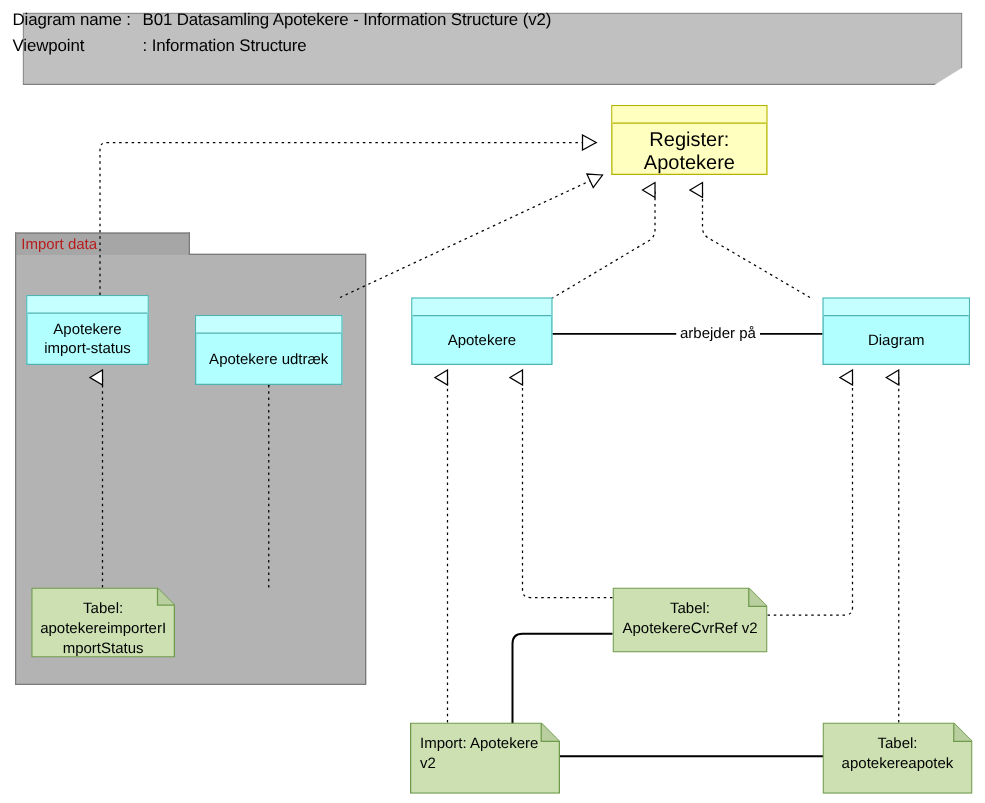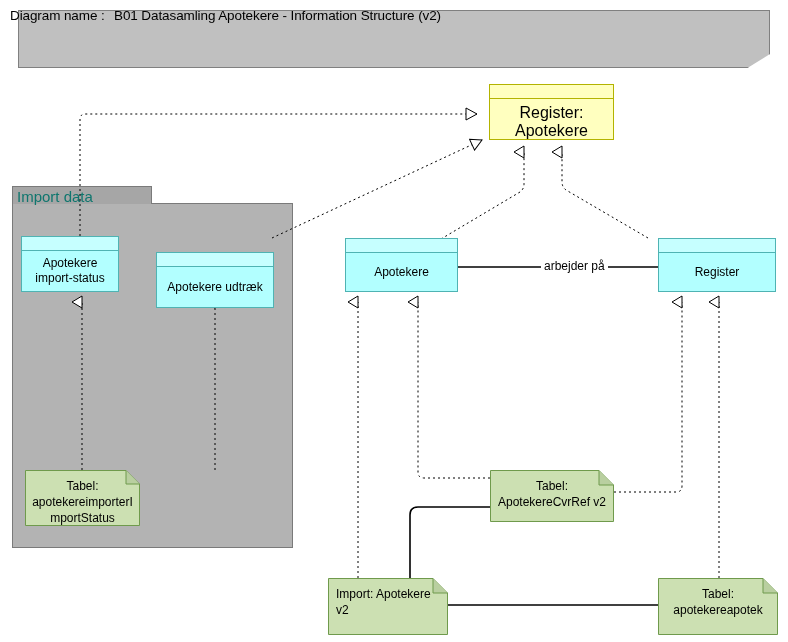--- a/index.html
+++ b/index.html
@@ -70,22 +70,22 @@
     height: 18px;
     background: #a6a6a6;
     border: 1px solid #7a7a7a;
     border-bottom: none;
     box-sizing: border-box;
   }
   .group-tab-label {
     position: absolute;
     left: 17px;
     top: 188px;
-    font-size: 15px;
-    color: #0f766e;
+    font-size: 12px;
+    color: #b91c1c;
     white-space: nowrap;
   }
   
   .obj {
     position: absolute;
     background: #b2ffff;
     border: 1px solid #4fb3b3;
     box-sizing: border-box;
     display: flex;
     flex-direction: column;
@@ -168,20 +168,21 @@
     white-space: nowrap;
   }
 </style>
 </head>
 <body>
 
 <div id="canvas">
 
   <div class="title-block"></div>
   <div class="title-line l1"><span class="title-label">Diagram name :</span><span>B01 Datasamling Apotekere - Information Structure (v2)</span></div>
+  <div class="title-line l2"><span class="title-label">Viewpoint</span><span>: </span><span>Information Structure</span></div>
 
   <div class="group-box"></div>
   <div class="group-tab"></div>
   <div class="group-tab-label">Import data</div>
 
   <svg class="edges" viewBox="0 0 788 642">
     <defs>
       <marker id="hollowtri-up" markerWidth="14" markerHeight="12" refX="7" refY="11" orient="auto" markerUnits="userSpaceOnUse">
         <path d="M7 1 L13 11 L1 11 Z" fill="#ffffff" stroke="#000000" stroke-width="1"></path>
       </marker>
@@ -225,28 +226,28 @@
   <div class="obj" style="left:21px; top:236px; width:98px; height:56px;">
     <div class="obj-head"></div>
     <div class="obj-body">Apotekere import-status</div>
   </div>
 
   <div class="obj" style="left:156px; top:252px; width:118px; height:56px;">
     <div class="obj-head"></div>
     <div class="obj-body">Apotekere udtræk</div>
   </div>
 
-  <div class="obj" style="left:329px; top:238px; width:113px; height:54px;margin-left:16px;">
+  <div class="obj" style="left:329px; top:238px; width:113px; height:54px;">
     <div class="obj-head"></div>
     <div class="obj-body">Apotekere</div>
   </div>
 
   <div class="obj" style="left:658px; top:238px; width:118px; height:54px;">
     <div class="obj-head"></div>
-    <div class="obj-body">Register</div>
+    <div class="obj-body">Diagram</div>
   </div>
 
   <div class="edge-label" style="left:541px; top:259px;">arbejder på</div>
 
   <div class="note" style="left:25px; top:470px; width:115px; height:56px;">
     <svg class="note-shape" viewBox="0 0 115 56" preserveAspectRatio="none">
       <path d="M0.5 0.5 L101 0.5 L114.5 14 L114.5 55.5 L0.5 55.5 Z" fill="#cce0b2" stroke="#6f9a4c" stroke-width="1"></path>
       <path d="M101 0.5 L101 14 L114.5 14" fill="#b9cfa0" stroke="#6f9a4c" stroke-width="1"></path>
     </svg>
     <div class="note-text">Tabel:

